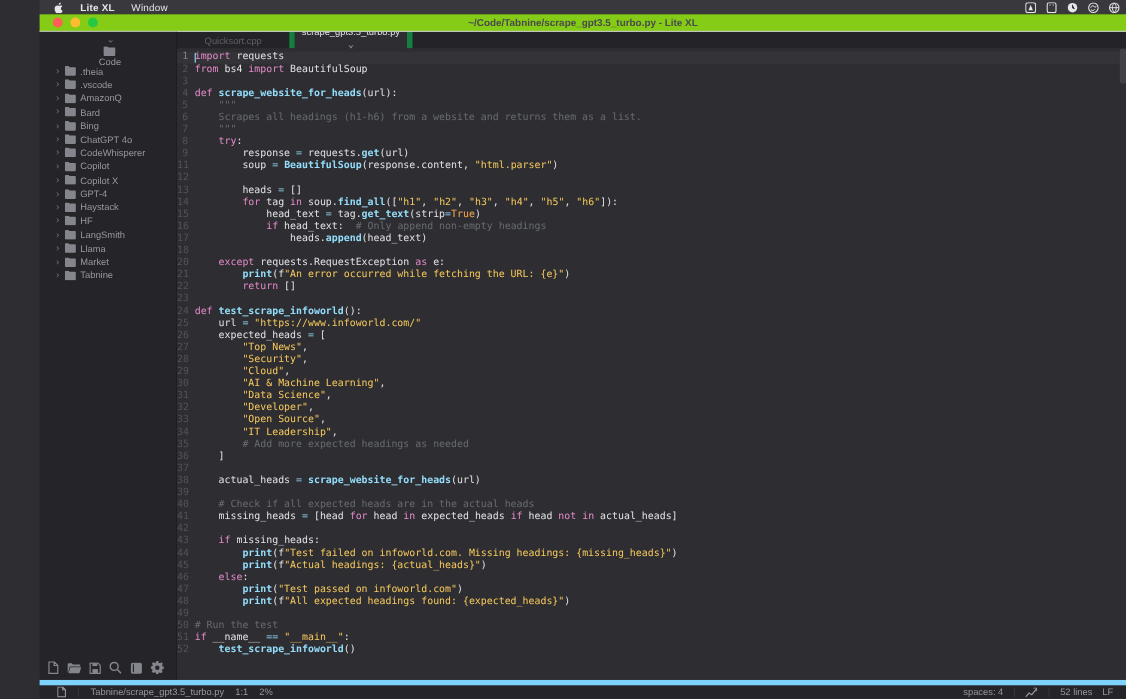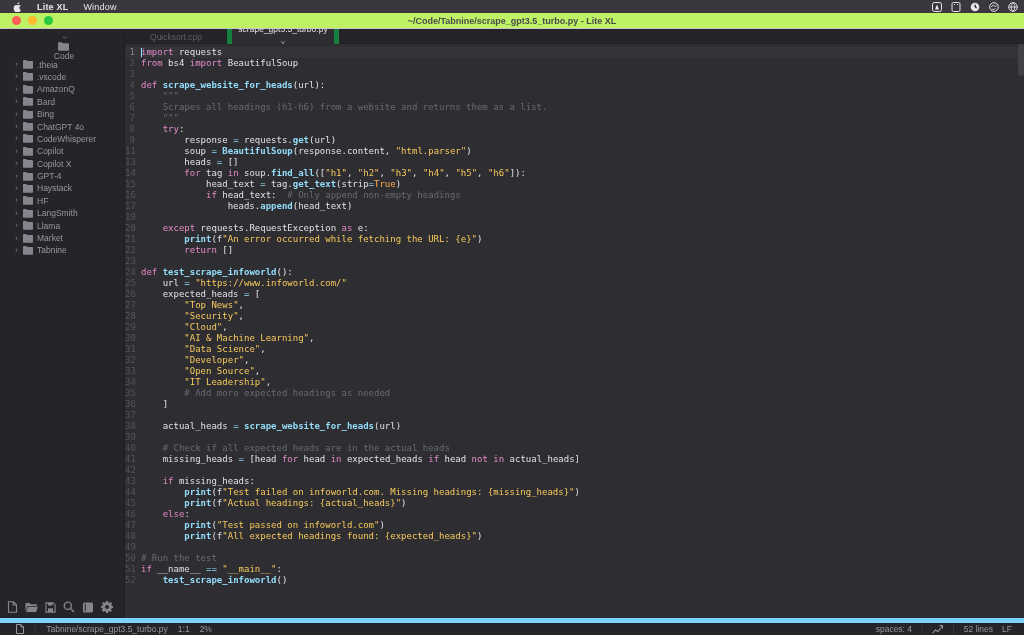--- a/index.html
+++ b/index.html
@@ -1,30 +1,30 @@
 <!DOCTYPE html>
 <html><head>
 <meta charset="utf-8">
 <style>
   * { margin:0; padding:0; box-sizing:border-box; }
   html,body { width:1024px; height:635px; overflow:hidden; background:#2e2e32;
     font-family:"Liberation Sans", sans-serif; }
-  .screen { position:relative; width:1024px; height:635px; display:flex; flex-direction:column; }
+  .screen { position:relative; width:1024px; height:635px; display:flex; flex-direction:column;padding-left:36px; }
 
   
   .menubar { height:13px; background:#38383d; color:#e6e6e8; display:flex; align-items:center;
     font-size:9px; flex:none; }
   .menubar .apple { margin-left:13px; display:flex; align-items:center; }
   .mb-item { margin-left:15px; letter-spacing:.2px; }
   .mb-item.bold { font-weight:bold; }
   .mb-right { margin-left:auto; margin-right:6px; display:flex; align-items:center; gap:9px; }
   .mb-right svg { display:block; }
 
   
-  .titlebar { height:16px; background:#bef264; border-bottom:1px solid #c8c8c8; position:relative;
+  .titlebar { height:16px; background:#84cc16; border-bottom:1px solid #c8c8c8; position:relative;
     display:flex; align-items:center; flex:none; }
   .tl { width:9px; height:9px; border-radius:50%; margin-left:7px; }
   .tl.first { margin-left:12px; }
   .tl-red { background:#ff5f57; }
   .tl-yellow { background:#febc2e; }
   .tl-green { background:#28c840; }
   .win-title { position:absolute; left:0; right:0; text-align:center; font-size:9px;
     font-weight:bold; color:#4a4a4c; pointer-events:none; }
 
   
@@ -318,20 +318,21 @@
             <div class="cl hl"><span class="ln">1</span><span class="ct"><span class="caret"></span><span class="tk-k">import</span><span class="tk-n"> requests</span></span></div>
             <div class="cl"><span class="ln">2</span><span class="ct"><span class="tk-k">from</span><span class="tk-n"> bs4 </span><span class="tk-k">import</span><span class="tk-n"> BeautifulSoup</span></span></div>
             <div class="cl"><span class="ln">3</span><span class="ct"></span></div>
             <div class="cl"><span class="ln">4</span><span class="ct"><span class="tk-k">def</span><span class="tk-n"> </span><span class="tk-f">scrape_website_for_heads</span><span class="tk-n">(url):</span></span></div>
             <div class="cl"><span class="ln">5</span><span class="ct"><span class="tk-c">    """</span></span></div>
             <div class="cl"><span class="ln">6</span><span class="ct"><span class="tk-c">    Scrapes all headings (h1-h6) from a website and returns them as a list.</span></span></div>
             <div class="cl"><span class="ln">7</span><span class="ct"><span class="tk-c">    """</span></span></div>
             <div class="cl"><span class="ln">8</span><span class="ct"><span class="tk-n">    </span><span class="tk-k">try</span><span class="tk-n">:</span></span></div>
             <div class="cl"><span class="ln">9</span><span class="ct"><span class="tk-n">        response </span><span class="tk-o">=</span><span class="tk-n"> requests.</span><span class="tk-f">get</span><span class="tk-n">(url)</span></span></div>
             <div class="cl"><span class="ln">11</span><span class="ct"><span class="tk-n">        soup </span><span class="tk-o">=</span><span class="tk-n"> </span><span class="tk-f">BeautifulSoup</span><span class="tk-n">(response.content, </span><span class="tk-s">"html.parser"</span><span class="tk-n">)</span></span></div>
+            <div class="cl"><span class="ln">12</span><span class="ct"></span></div>
             <div class="cl"><span class="ln">13</span><span class="ct"><span class="tk-n">        heads </span><span class="tk-o">=</span><span class="tk-n"> []</span></span></div>
             <div class="cl"><span class="ln">14</span><span class="ct"><span class="tk-n">        </span><span class="tk-k">for</span><span class="tk-n"> tag </span><span class="tk-k">in</span><span class="tk-n"> soup.</span><span class="tk-f">find_all</span><span class="tk-n">([</span><span class="tk-s">"h1"</span><span class="tk-n">, </span><span class="tk-s">"h2"</span><span class="tk-n">, </span><span class="tk-s">"h3"</span><span class="tk-n">, </span><span class="tk-s">"h4"</span><span class="tk-n">, </span><span class="tk-s">"h5"</span><span class="tk-n">, </span><span class="tk-s">"h6"</span><span class="tk-n">]):</span></span></div>
             <div class="cl"><span class="ln">15</span><span class="ct"><span class="tk-n">            head_text </span><span class="tk-o">=</span><span class="tk-n"> tag.</span><span class="tk-f">get_text</span><span class="tk-n">(strip</span><span class="tk-o">=</span><span class="tk-l">True</span><span class="tk-n">)</span></span></div>
             <div class="cl"><span class="ln">16</span><span class="ct"><span class="tk-n">            </span><span class="tk-k">if</span><span class="tk-n"> head_text:  </span><span class="tk-c"># Only append non-empty headings</span></span></div>
             <div class="cl"><span class="ln">17</span><span class="ct"><span class="tk-n">                heads.</span><span class="tk-f">append</span><span class="tk-n">(head_text)</span></span></div>
             <div class="cl"><span class="ln">18</span><span class="ct"></span></div>
             <div class="cl"><span class="ln">20</span><span class="ct"><span class="tk-n">    </span><span class="tk-k">except</span><span class="tk-n"> requests.RequestException </span><span class="tk-k">as</span><span class="tk-n"> e:</span></span></div>
             <div class="cl"><span class="ln">21</span><span class="ct"><span class="tk-n">        </span><span class="tk-f">print</span><span class="tk-n">(f</span><span class="tk-s">"An error occurred while fetching the URL: {e}"</span><span class="tk-n">)</span></span></div>
             <div class="cl"><span class="ln">22</span><span class="ct"><span class="tk-n">        </span><span class="tk-k">return</span><span class="tk-n"> []</span></span></div>
             <div class="cl"><span class="ln">23</span><span class="ct"></span></div>

